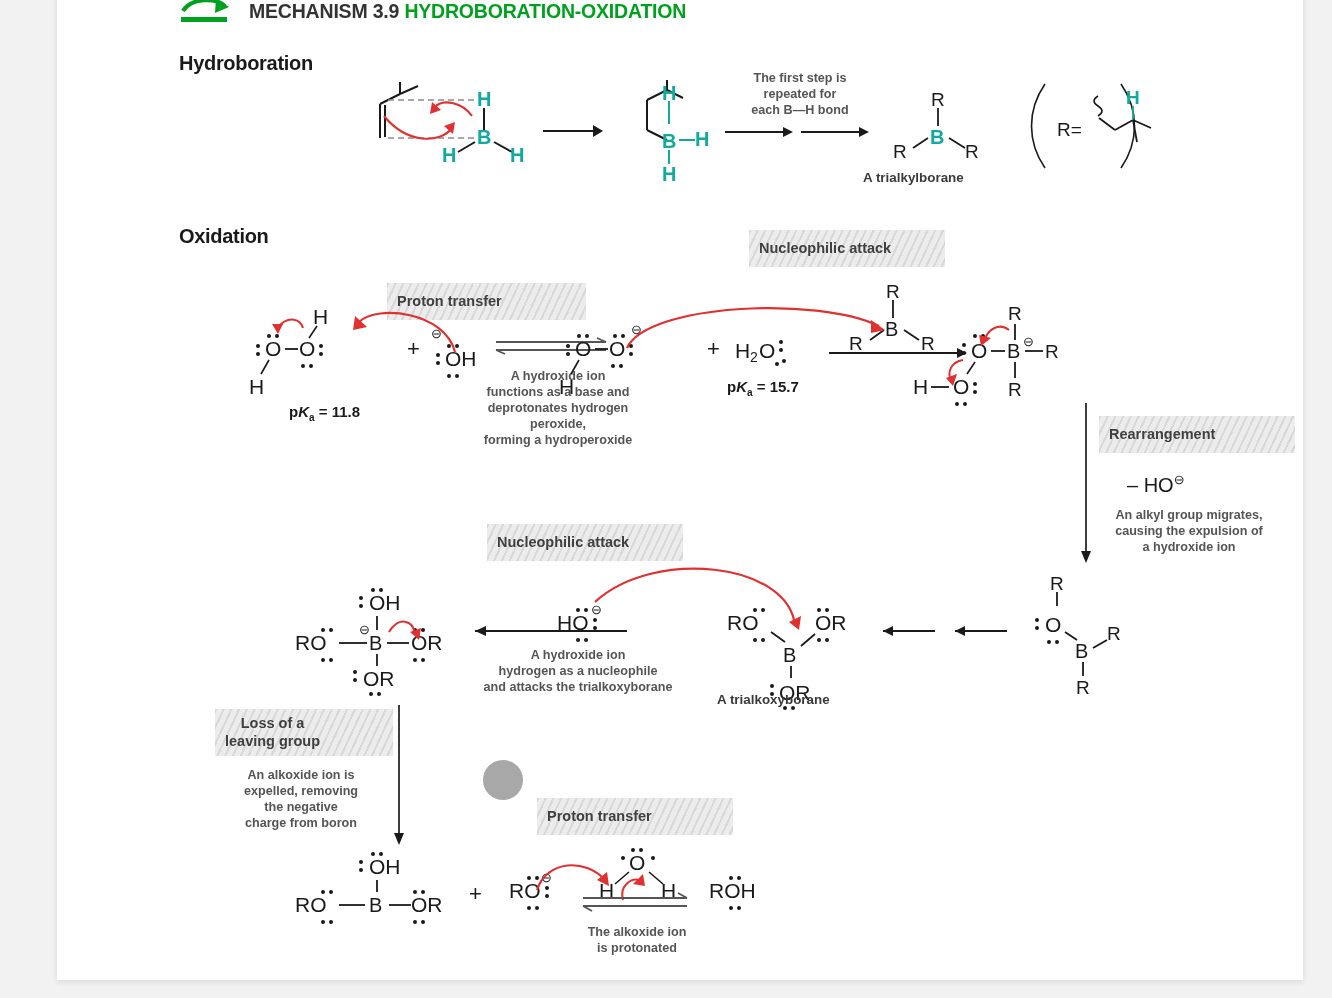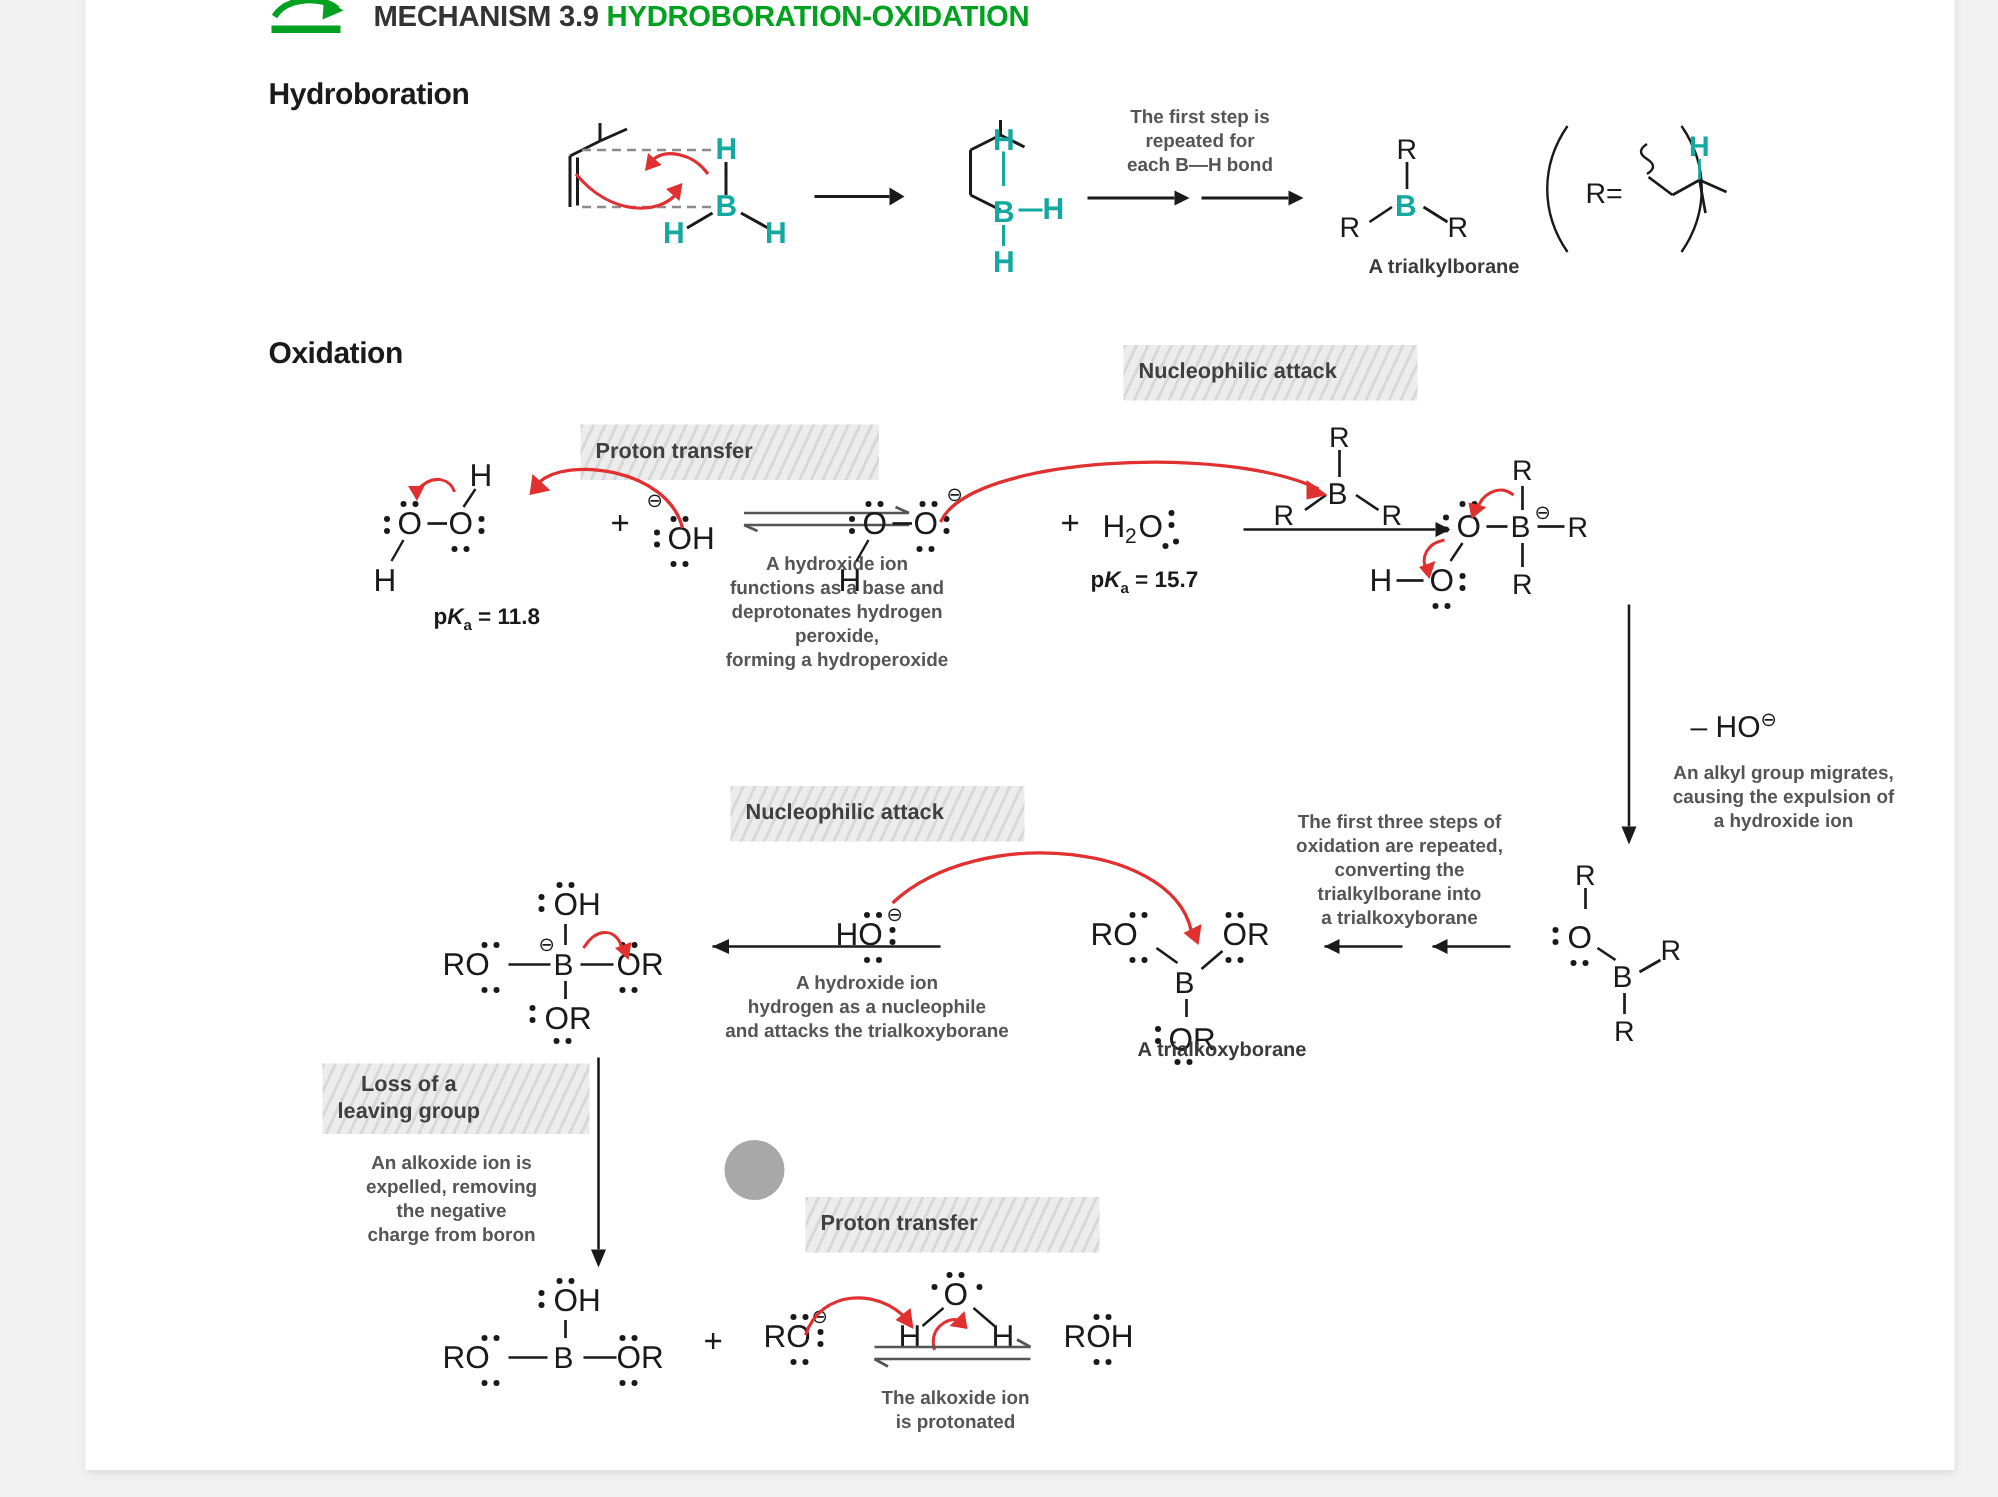--- a/index.html
+++ b/index.html
@@ -21,21 +21,21 @@
   #mech-header{left:122px;top:20px;display:flex;align-items:center;gap:10px;}
   .mech-icon{width:60px;height:26px;position:relative;}
   .mech-icon .bar{position:absolute;left:2px;bottom:2px;width:46px;height:5px;background:#00a11e;}
   .mech-title{font-size:19.5px;font-weight:bold;color:#333;letter-spacing:-0.2px;}
   .mech-title .grn{color:#00a11e;}
 
   .sec-head{font-size:20px;font-weight:bold;color:#1a1a1a;letter-spacing:-0.3px;}
 
   
   .cap{font-size:12.6px;font-weight:bold;color:#555;text-align:center;line-height:1.28;}
-  .capname{font-size:13.4px;font-weight:bold;color:#3a3a3a;text-align:right;}
+  .capname{font-size:13.4px;font-weight:bold;color:#3a3a3a;text-align:left;}
   .chem{font-family:"Liberation Sans",sans-serif;font-size:19px;color:#1a1a1a;}
   .teal{color:#14a9a0;font-weight:bold;}
   .pka{font-size:15px;font-weight:bold;color:#1a1a1a;}
   .pka i{font-style:italic;}
   .pka sub{font-size:10px;}
 
   
   .hatch{
     position:absolute;
     background:
@@ -309,20 +309,23 @@
 
     <text x="-16" y="94" fill="#1a1a1a" font-size="21">H</text>
     <line x1="2" y1="87" x2="20" y2="87" stroke="#1a1a1a" stroke-width="1.8"></line>
 
     <path d="M80 30 C70 22, 58 30, 56 40" stroke="#e03030" stroke-width="2" fill="none"></path>
     <path d="M52 46 L62 38 L50 35 Z" fill="#e03030"></path>
     <path d="M34 60 C22 62, 18 72, 22 80" stroke="#e03030" stroke-width="2" fill="none"></path>
     <path d="M24 86 L28 74 L17 78 Z" fill="#e03030"></path>
   </svg>
 
+  <div class="hatch" style="left:1042px;top:438px;width:186px;height:37px;">
+    <span>Rearrangement</span>
+  </div>
 
   <svg class="abs" style="left:1021px;top:425px;" width="16" height="160">
     <line x1="8" y1="0" x2="8" y2="148" stroke="#1a1a1a" stroke-width="1.7"></line>
     <path d="M3 148 L8 160 L13 148 Z" fill="#1a1a1a"></path>
   </svg>
   <div class="abs chem" style="left:1070px;top:494px;font-size:20px;">
     <span>– HO</span><sup style="font-size:13px;">⊖</sup>
   </div>
   <div class="abs cap" style="left:1044px;top:529px;width:176px;">
     <div>An alkyl group migrates,</div>
@@ -339,27 +342,20 @@
     <circle cx="32" cy="72" r="2" fill="#1a1a1a"></circle>
       <circle cx="40" cy="72" r="2" fill="#1a1a1a"></circle>
     <line x1="48" y1="62" x2="60" y2="70" stroke="#1a1a1a" stroke-width="1.8"></line>
     <text x="58" y="88" fill="#1a1a1a" font-size="20">B</text>
     <line x1="76" y1="78" x2="90" y2="70" stroke="#1a1a1a" stroke-width="1.8"></line>
     <text x="90" y="70" fill="#1a1a1a" font-size="19">R</text>
     <line x1="66" y1="92" x2="66" y2="106" stroke="#1a1a1a" stroke-width="1.8"></line>
     <text x="59" y="124" fill="#1a1a1a" font-size="19">R</text>
   </svg>
 
-  <div class="abs cap" style="left:792px;top:562px;width:168px;">
-    <div>The first three steps of</div>
-    <div>oxidation are repeated,</div>
-    <div>converting the</div>
-    <div>trialkylborane into</div>
-    <div>a trialkoxyborane</div>
-  </div>
   <svg class="abs" style="left:816px;top:645px;" width="136" height="16">
     <line x1="10" y1="8" x2="62" y2="8" stroke="#1a1a1a" stroke-width="1.8"></line>
     <path d="M10 8 L20 3 L20 13 Z" fill="#1a1a1a"></path>
     <line x1="82" y1="8" x2="134" y2="8" stroke="#1a1a1a" stroke-width="1.8"></line>
     <path d="M82 8 L92 3 L92 13 Z" fill="#1a1a1a"></path>
   </svg>
 
   <svg class="abs" style="left:660px;top:612px;" width="160" height="100">
     <text x="10" y="40" fill="#1a1a1a" font-size="21">RO</text>
     <circle cx="38" cy="20" r="2" fill="#1a1a1a"></circle>

